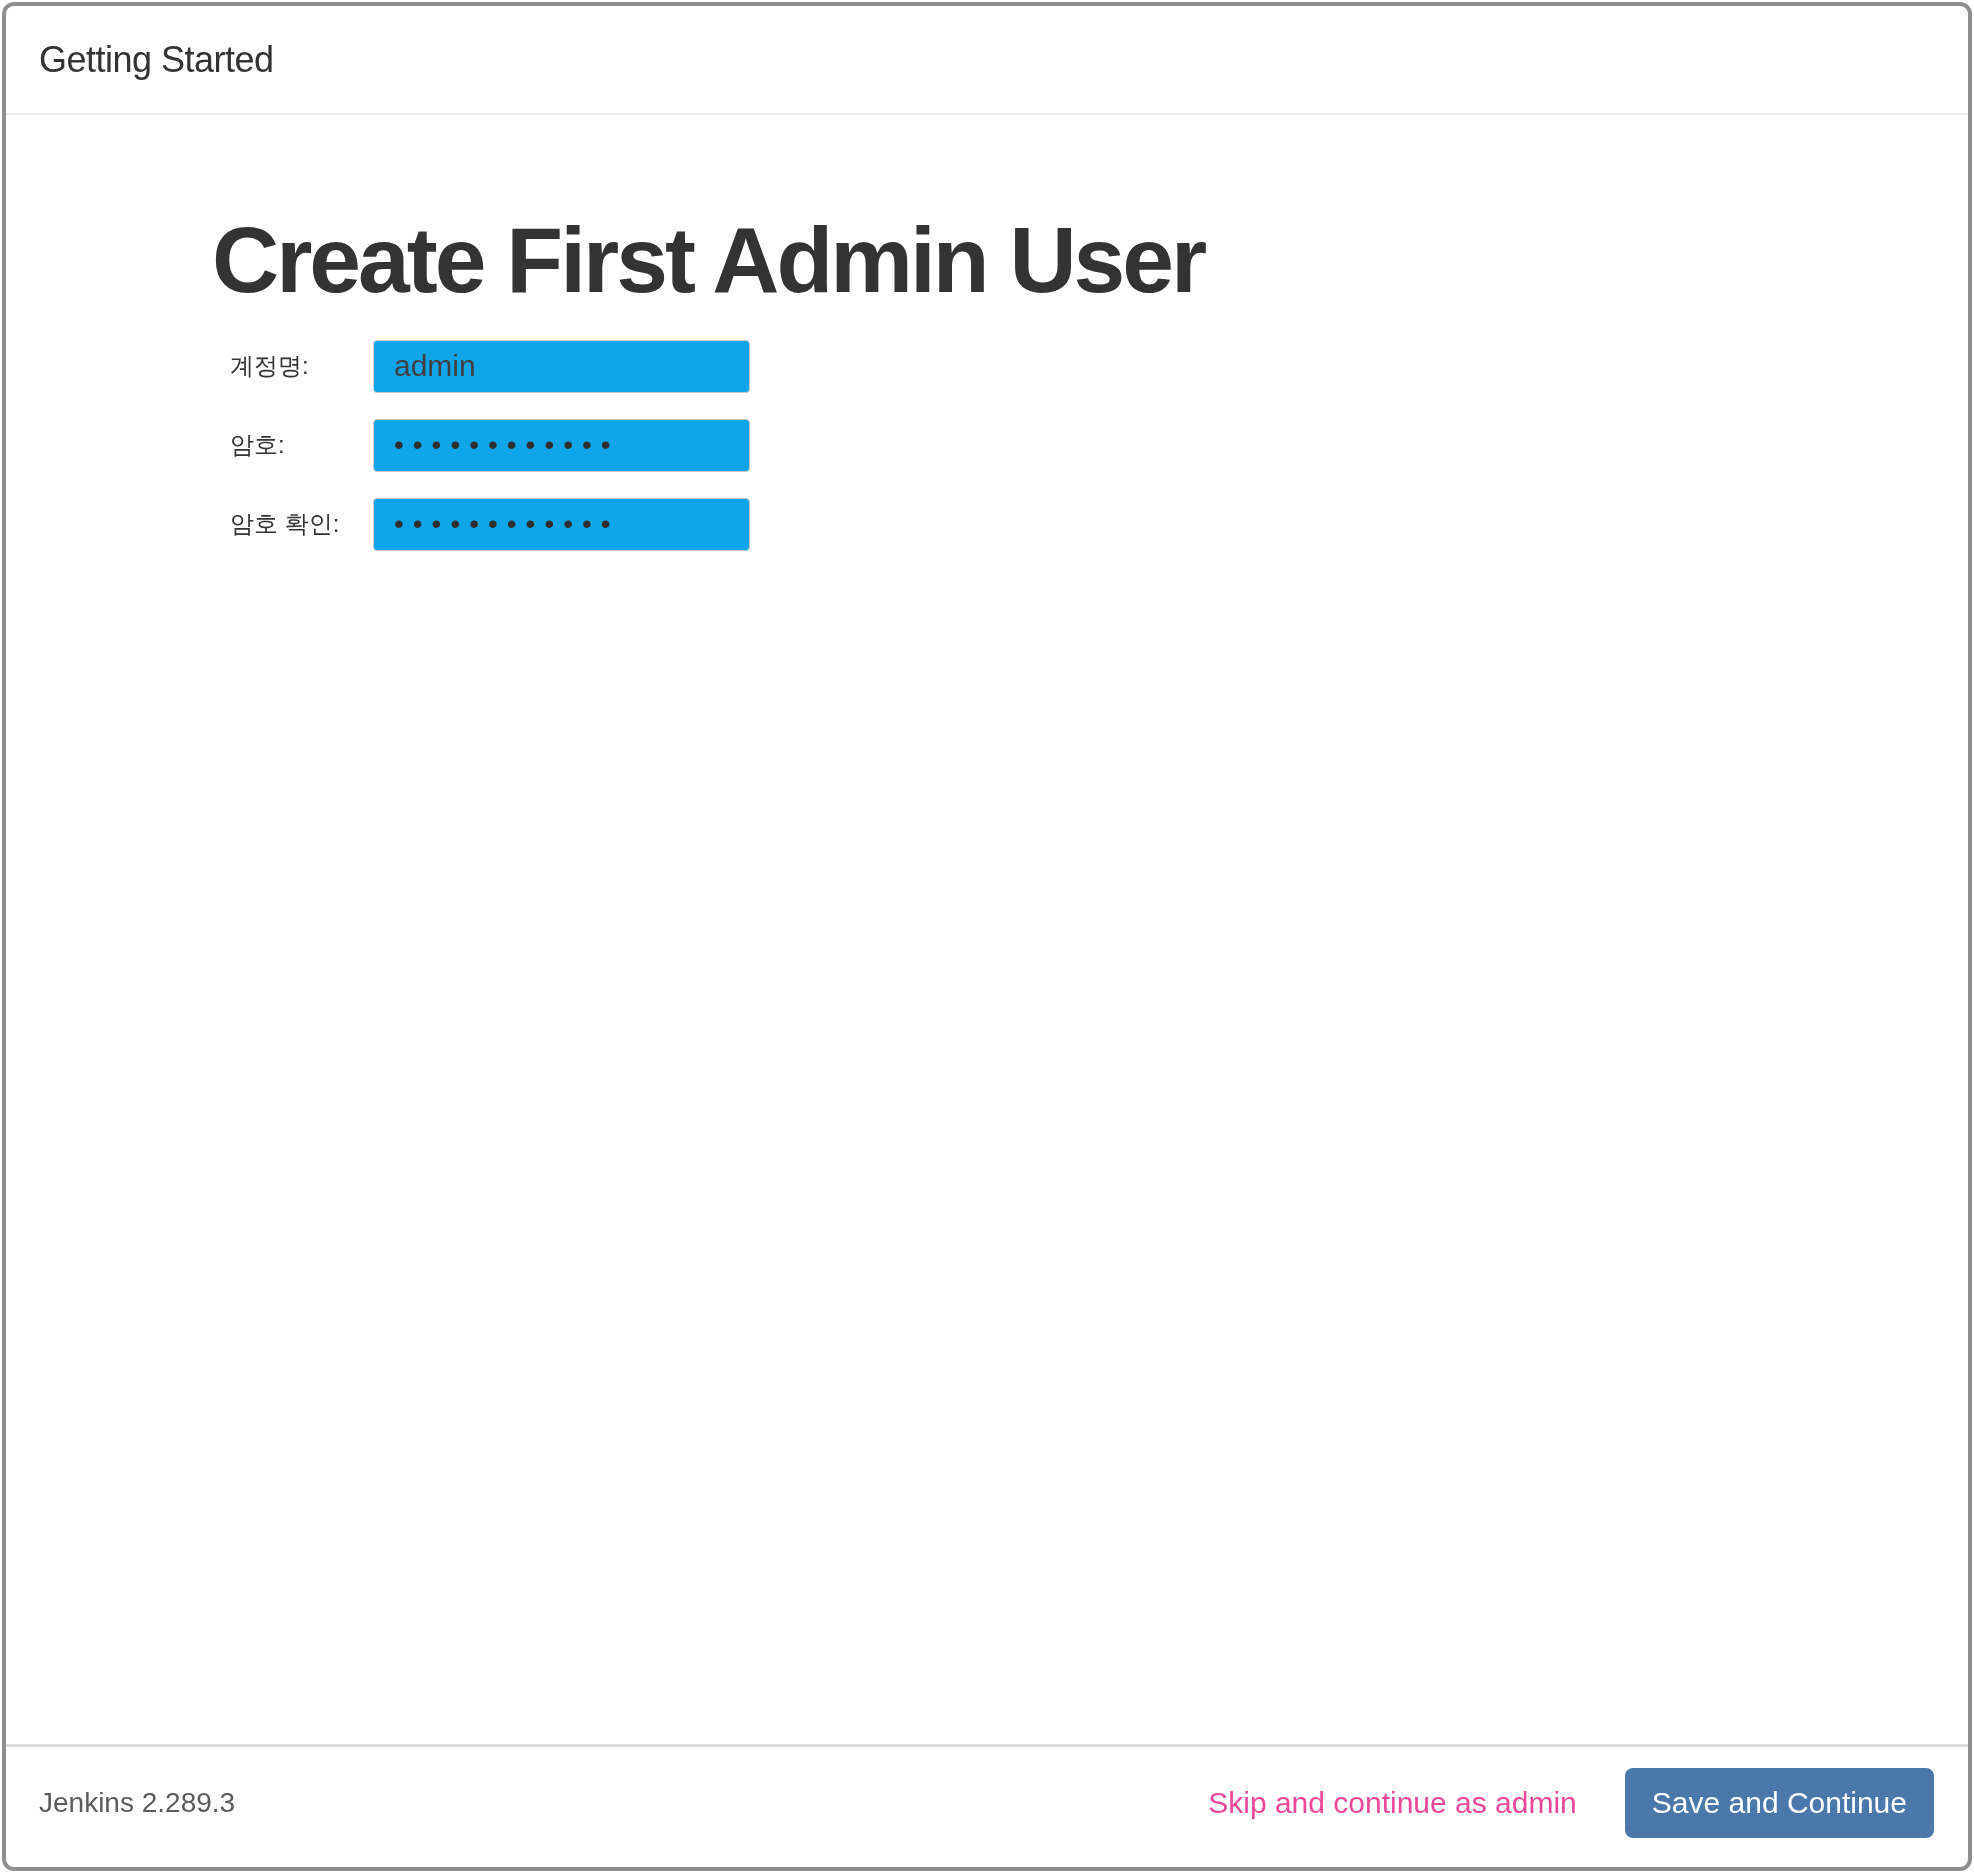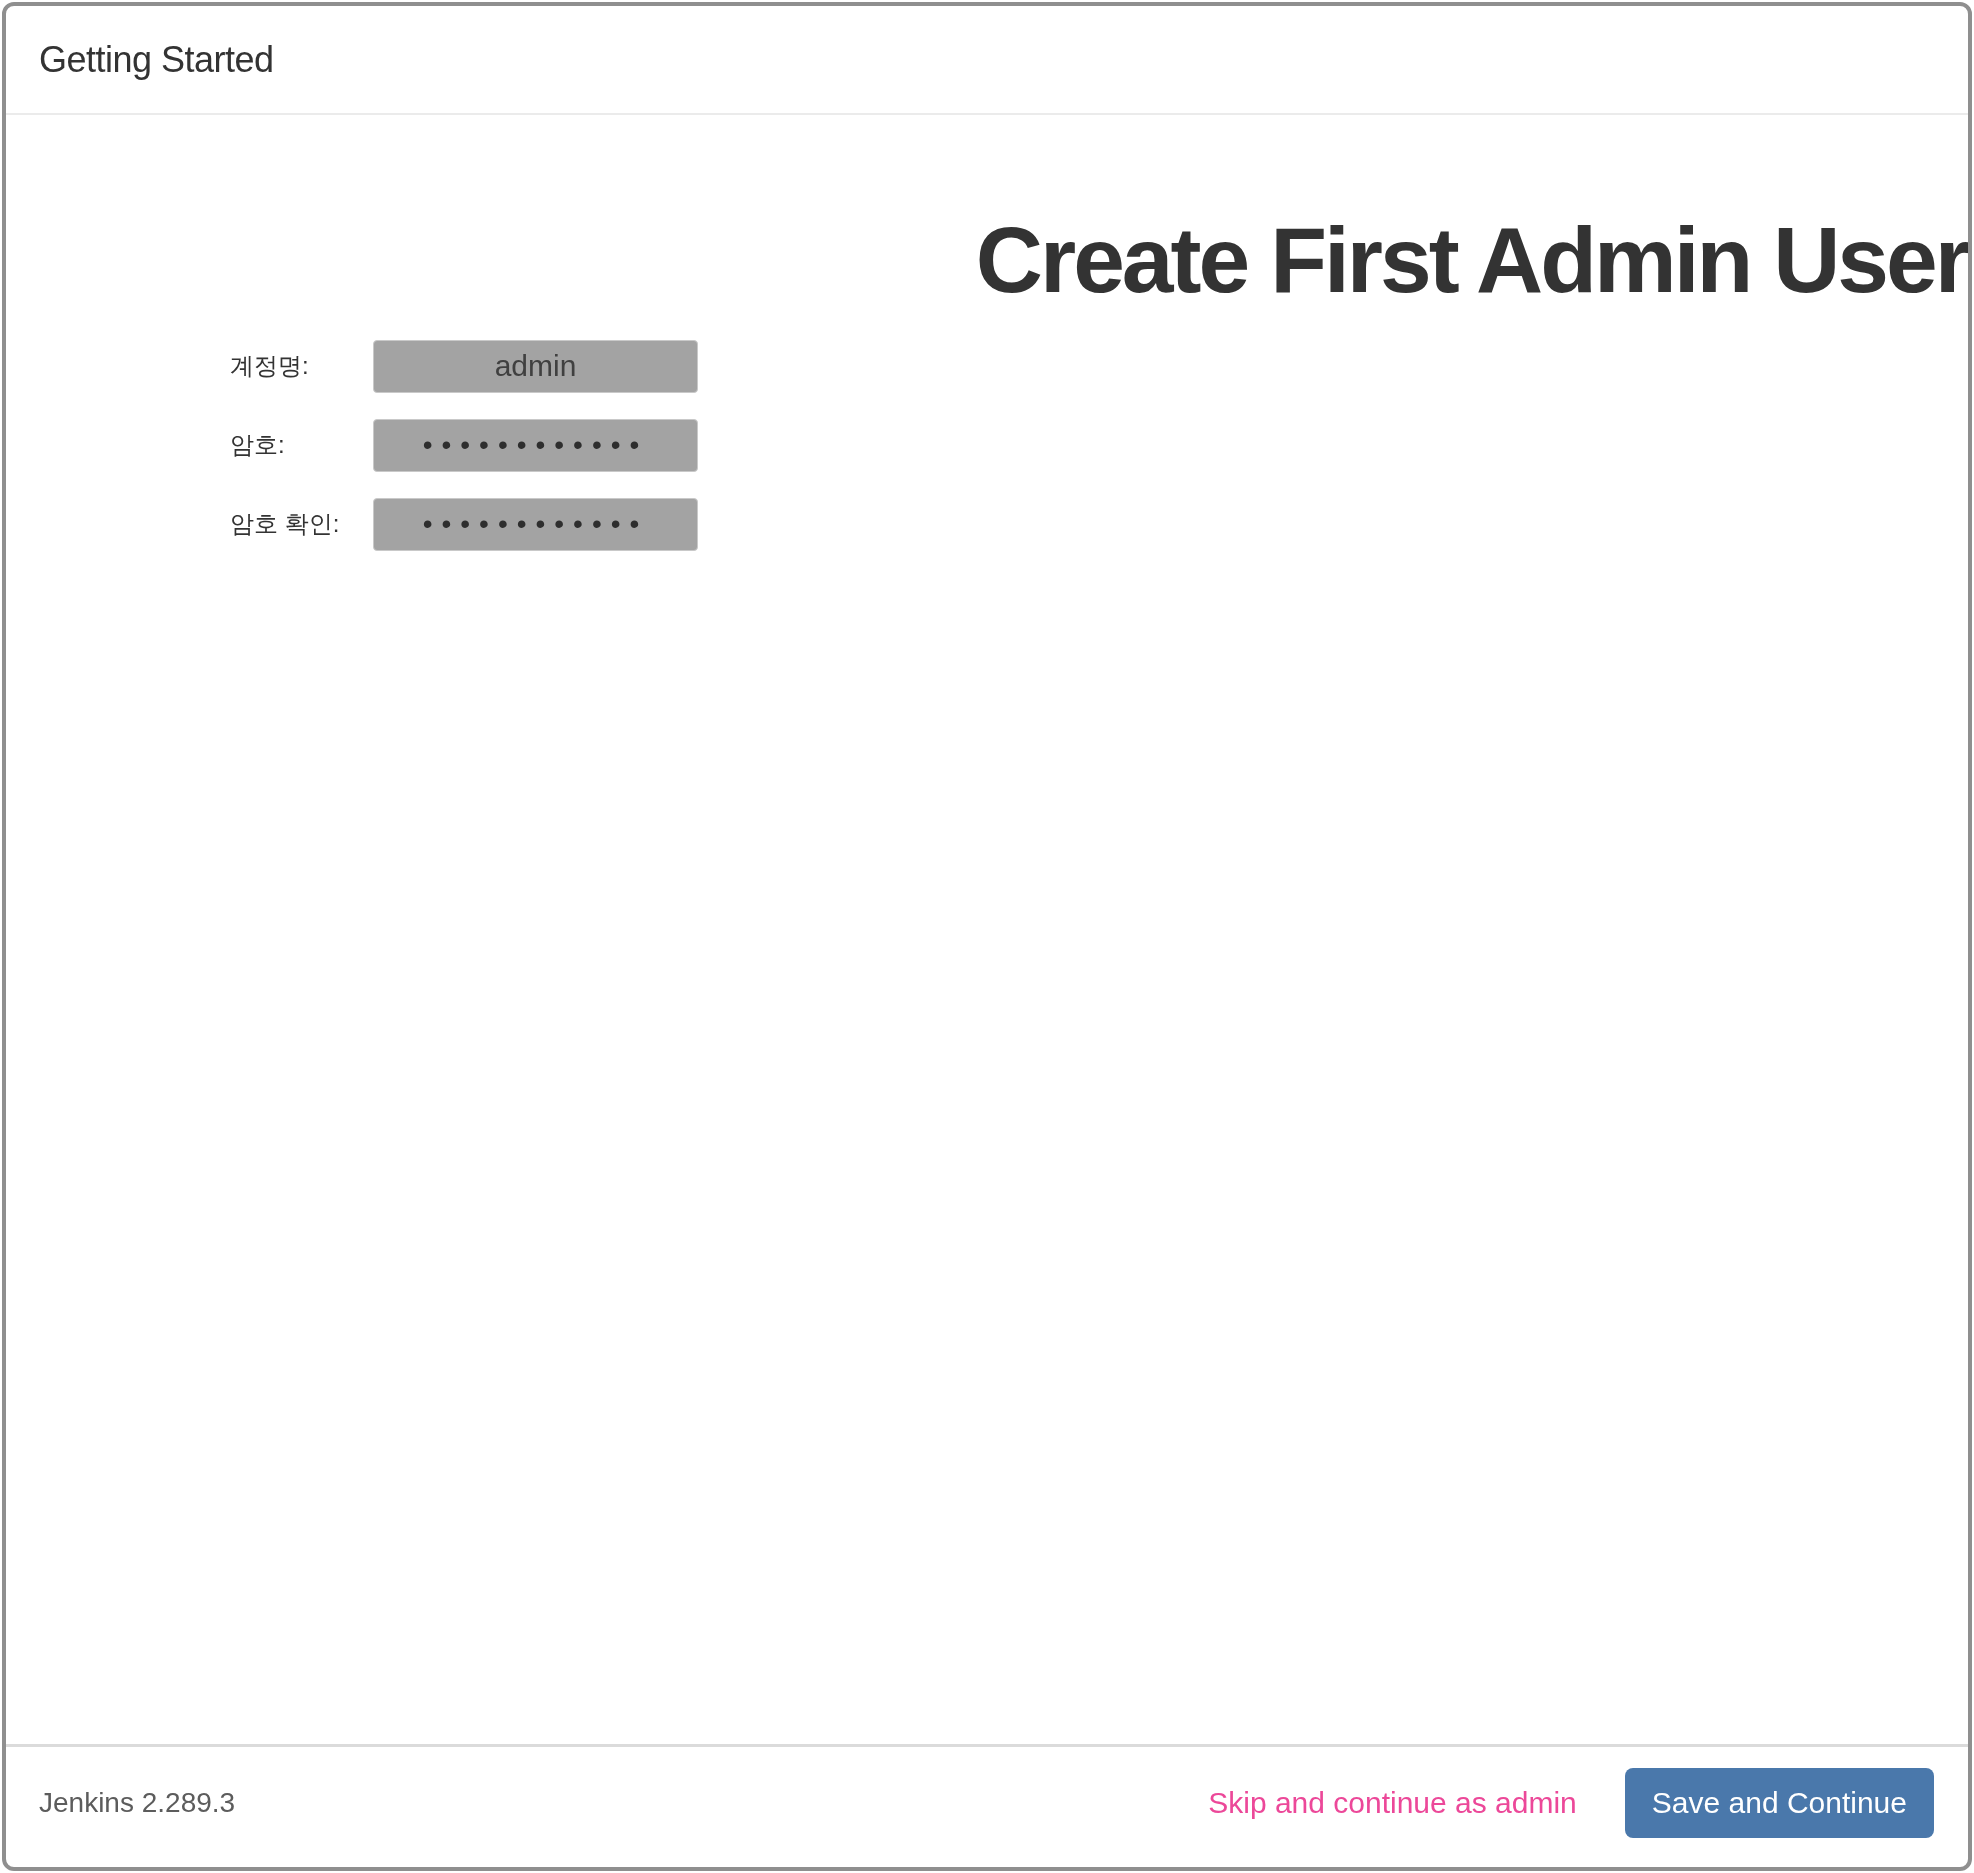--- a/index.html
+++ b/index.html
@@ -44,46 +44,44 @@
     padding-left: 206px;
     overflow: hidden;
   }
   h1.page-title {
     margin: 97px 0 30px 0;
     font-size: 93px;
     line-height: 1.05;
     font-weight: bold;
     color: #333333;
     letter-spacing: -3px;
-    text-align: right;
   }
   .admin-form { margin-left: 18px; }
   .form-row {
     display: flex;
     align-items: center;
     margin-bottom: 26px;
   }
   .form-label {
     flex: 0 0 143px;
     font-size: 24px;
     color: #333333;
     white-space: nowrap;
   }
   .text-input {
-    width: 325px;
+    width: 377px;
     height: 53px;
     border: 1px solid #c9c9c9;
     border-radius: 4px;
     padding: 0 20px;
     font-size: 30px;
     color: #404040;
     font-family: "Liberation Sans", "DejaVu Sans", sans-serif;
-    background: #a3a3a3;
+    background: #0ea5e9;
     outline: none;
-    text-align: center;
   }
   .password-input {
     letter-spacing: 9px;
     font-size: 28px;
     color: #2e2e2e;
   }
   .input-wrap { position: relative; }
   .text-input.focused {
     border: 3px solid #2766c8;
     border-radius: 7px;

